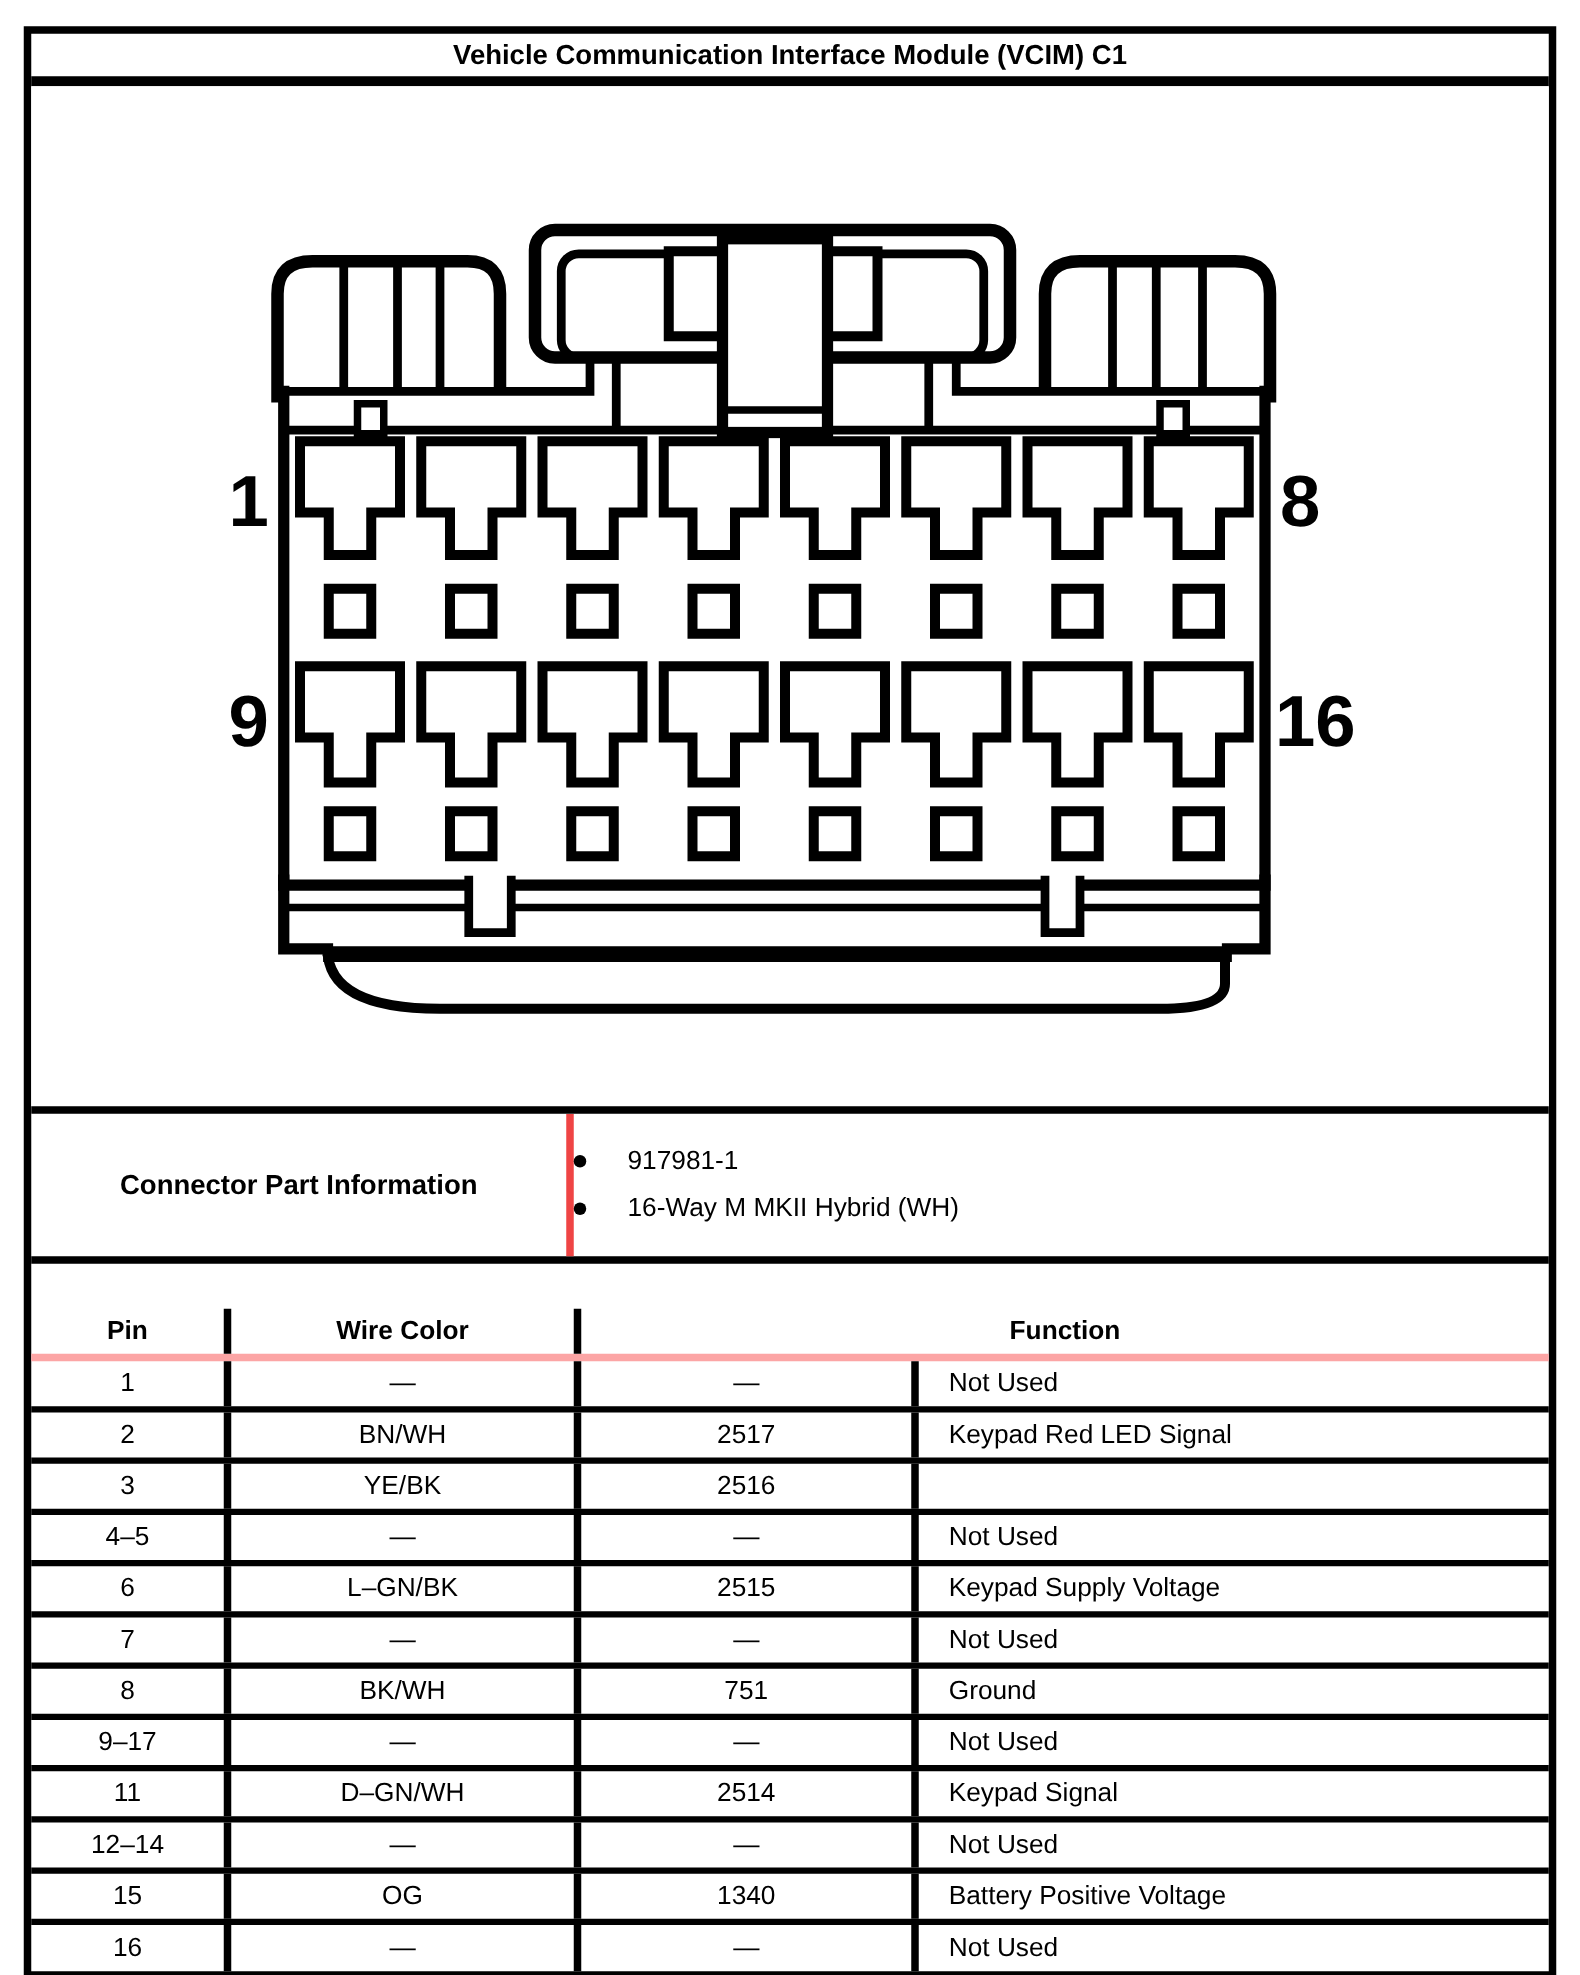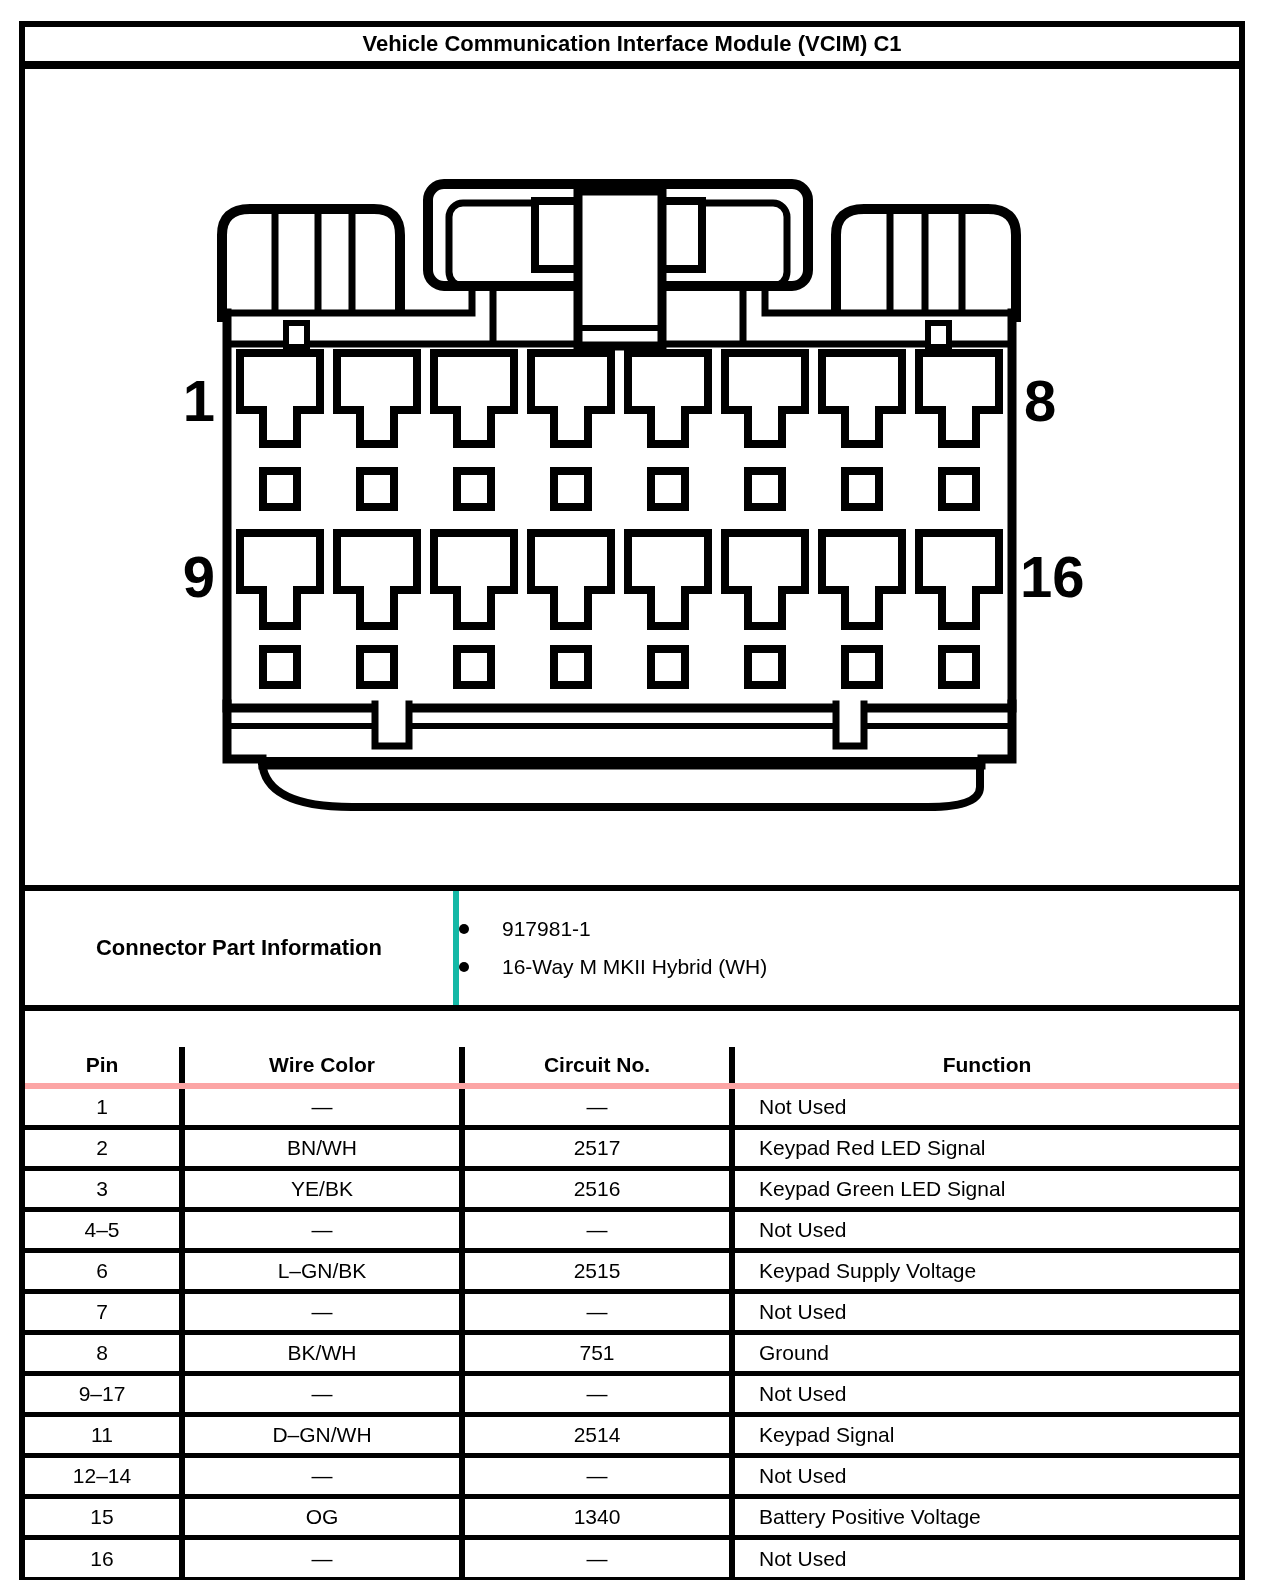--- a/index.html
+++ b/index.html
@@ -4,21 +4,21 @@
 <style>
   html,body{margin:0;padding:0;background:#fff;}
   .page{position:relative;width:1264px;height:1580px;background:#fff;
         font-family:"Liberation Sans",sans-serif;color:#000;overflow:hidden;}
   .frame{position:absolute;left:19px;top:21px;width:1214px;border:6px solid #000;background:#fff;}
   .title-row{height:34px;border-bottom:8px solid #000000;display:flex;align-items:center;justify-content:center;
              font-size:22px;font-weight:bold;}
   .diagram-row{height:816px;border-bottom:6px solid #000;position:relative;background:#fff;}
   .connector-svg{position:absolute;left:0;top:0;}
   .info-row{height:114px;border-bottom:6px solid #000;display:flex;}
-  .info-left{width:428px;border-right:6px solid #14b8a6;display:flex;align-items:center;justify-content:center;
+  .info-left{width:428px;border-right:6px solid #ef4444;display:flex;align-items:center;justify-content:center;
              font-size:22px;font-weight:bold;text-align:center;}
   .info-right{flex:1;display:flex;flex-direction:column;justify-content:center;gap:14px;}
   .bullet-item{display:flex;align-items:center;font-size:21px;}
   .bullet-dot{width:10px;height:10px;border-radius:50%;background:#000;margin-right:33px;flex-shrink:0;}
   .hdr-row{height:36px;border-bottom:6px solid #fca5a5;display:flex;font-weight:bold;font-size:21px;margin-top:36px;}
   .data-row{height:36px;border-bottom:5px solid #000;display:flex;font-size:21px;}
   .data-row.last{border-bottom:none;height:37px;}
   .c1{width:154px;border-right:6px solid #000;}
   .c2{width:274px;border-right:6px solid #000;}
   .c3{width:264px;border-right:6px solid #000;}
@@ -116,41 +116,39 @@
         <div class="bullet-item">
           <span class="bullet-dot"></span>
           <span>16-Way M MKII Hybrid (WH)</span>
         </div>
       </div>
     </div>
 
     <div class="hdr-row">
       <div class="cell c1">Pin</div>
       <div class="cell c2">Wire Color</div>
-      <div class="cell c3">Circuit No.</div>
       <div class="cell c4">Function</div>
     </div>
 
     <div class="data-row">
       <div class="cell c1">1</div>
       <div class="cell c2">—</div>
       <div class="cell c3">—</div>
       <div class="cell c4 fn">Not Used</div>
     </div>
     <div class="data-row">
       <div class="cell c1">2</div>
       <div class="cell c2">BN/WH</div>
       <div class="cell c3">2517</div>
       <div class="cell c4 fn">Keypad Red LED Signal</div>
     </div>
     <div class="data-row">
       <div class="cell c1">3</div>
       <div class="cell c2">YE/BK</div>
       <div class="cell c3">2516</div>
-      <div class="cell c4 fn">Keypad Green LED Signal</div>
     </div>
     <div class="data-row">
       <div class="cell c1">4–5</div>
       <div class="cell c2">—</div>
       <div class="cell c3">—</div>
       <div class="cell c4 fn">Not Used</div>
     </div>
     <div class="data-row">
       <div class="cell c1">6</div>
       <div class="cell c2">L–GN/BK</div>

